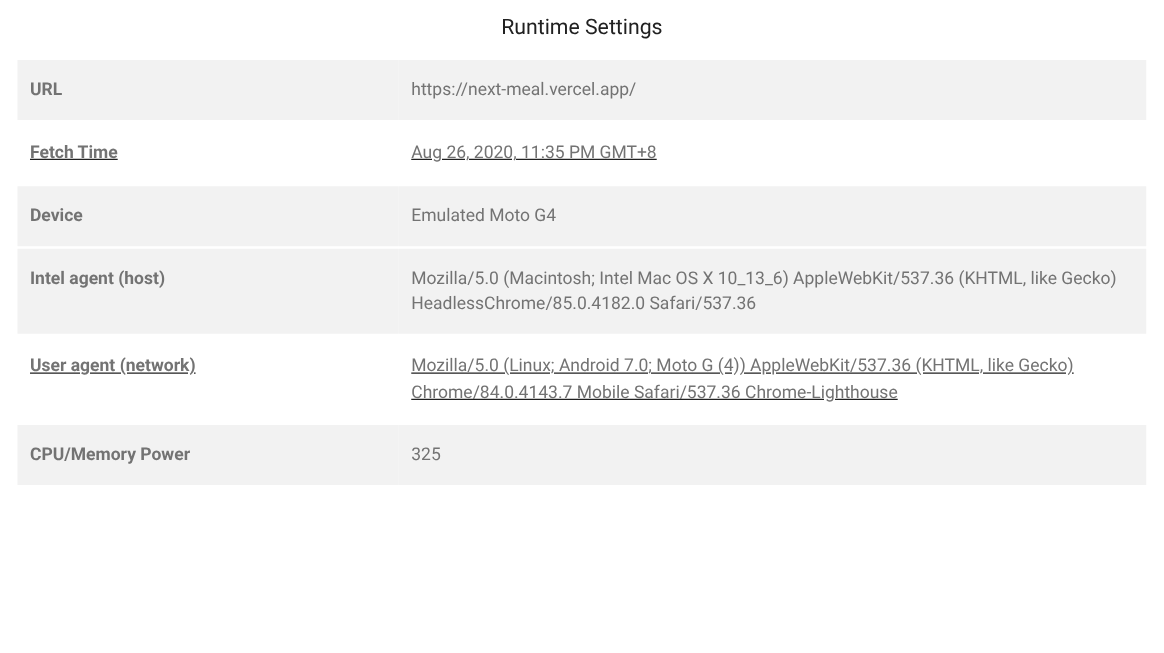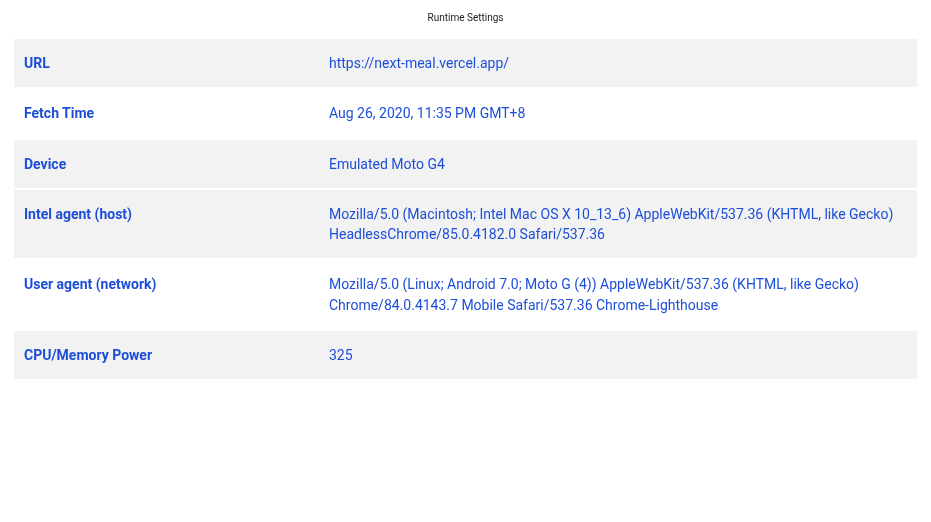--- a/index.html
+++ b/index.html
@@ -10,43 +10,44 @@
     body {
       font-family: -apple-system, BlinkMacSystemFont, "Segoe UI", Roboto, Helvetica, Arial, sans-serif;
       background: #fff;
       color: #212121;
       font-size: 14px;
       width: 931px;
       padding: 10px 14px 18px;
     }
     .title {
       text-align: center;
-      font-size: 10px;
+      font-size: 17px;
       font-weight: 400;
       color: #212121;
       margin-bottom: 14px;
       margin-top: 2px;
     }
     .settings-table {
       width: 100%;
       border-collapse: separate;
       border-spacing: 0 2px;
     }
     .settings-table tr {
       background: #f2f2f2;
     }
     .settings-table tr.alt {
       background: #ffffff;
+      text-decoration: underline;
     }
     .settings-table td {
       padding: 14px 10px;
       vertical-align: top;
       line-height: 1.45;
       font-size: 14px;
-      color: #1d4ed8;
+      color: #737373;
     }
     .settings-table td.label {
       font-weight: 700;
       width: 305px;
     }
     .settings-table td.value {
       font-weight: 400;
     }
   </style>
 </head>

